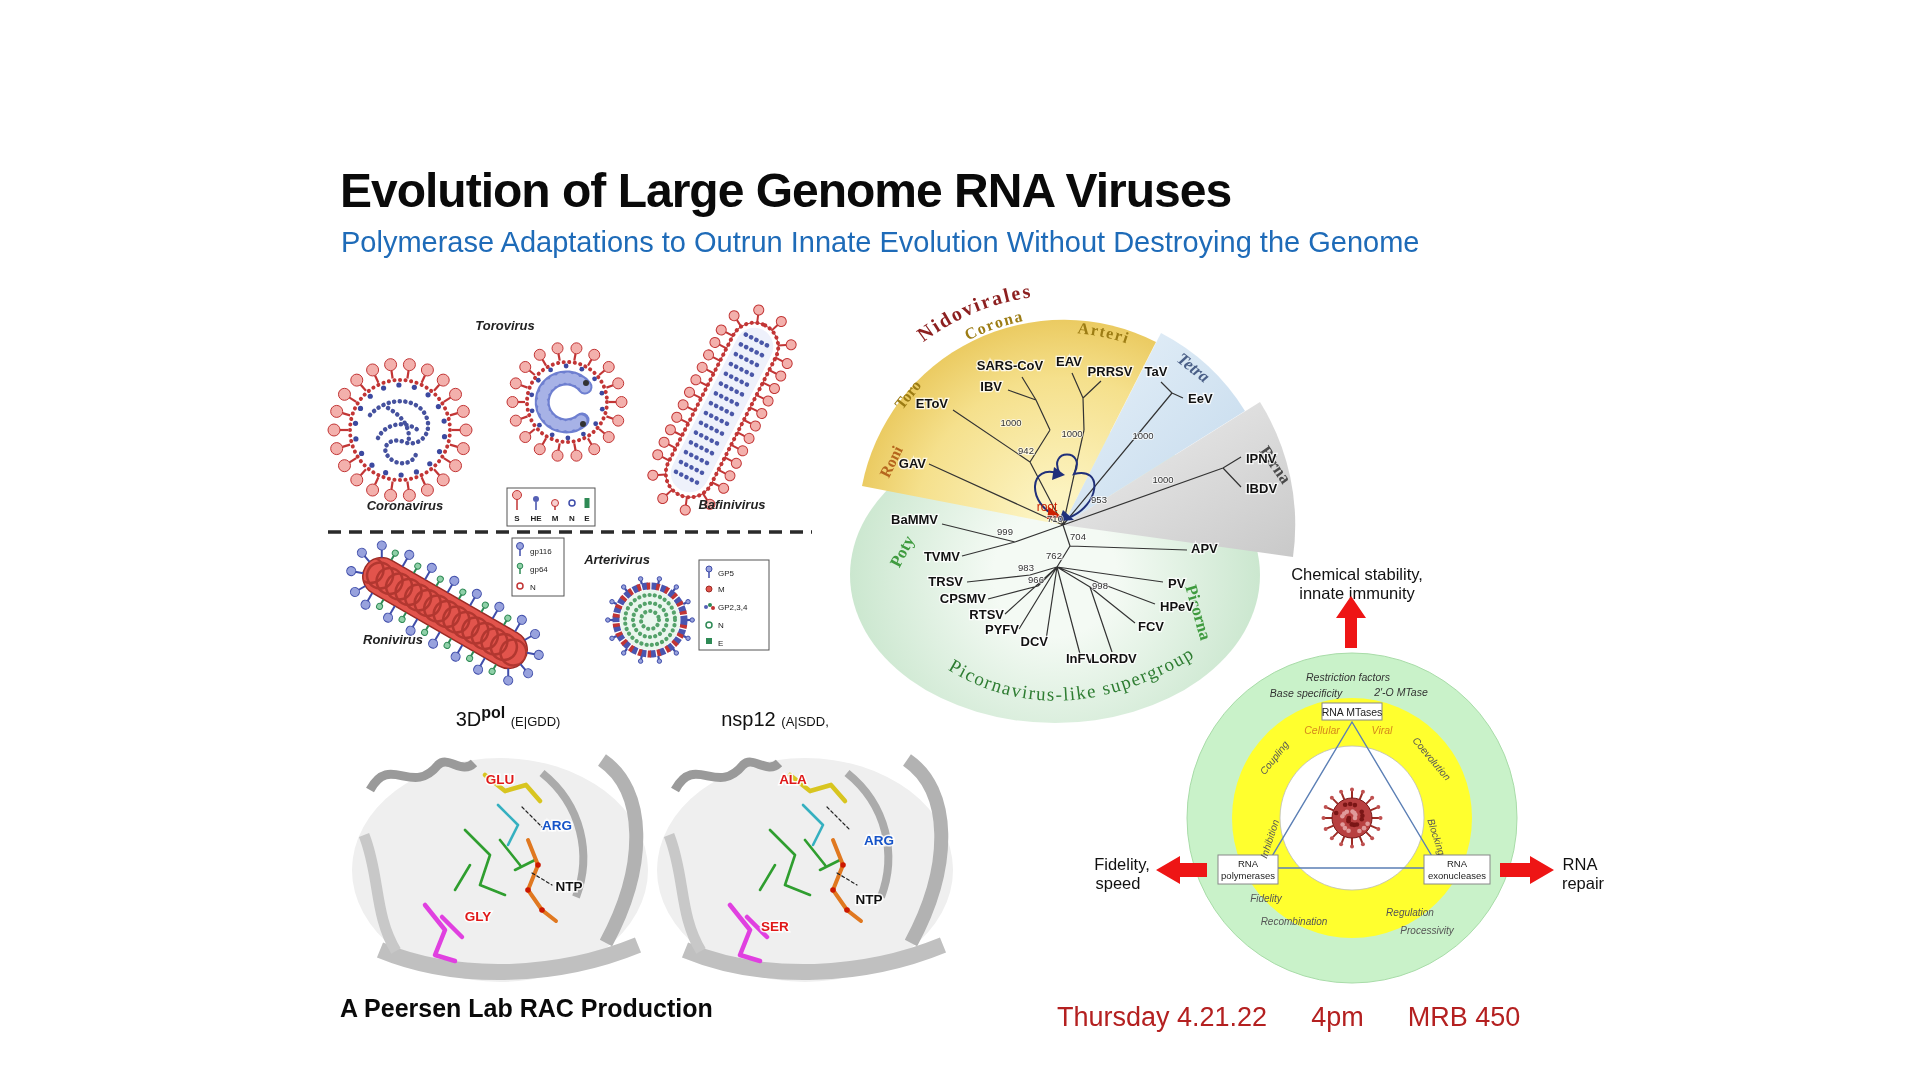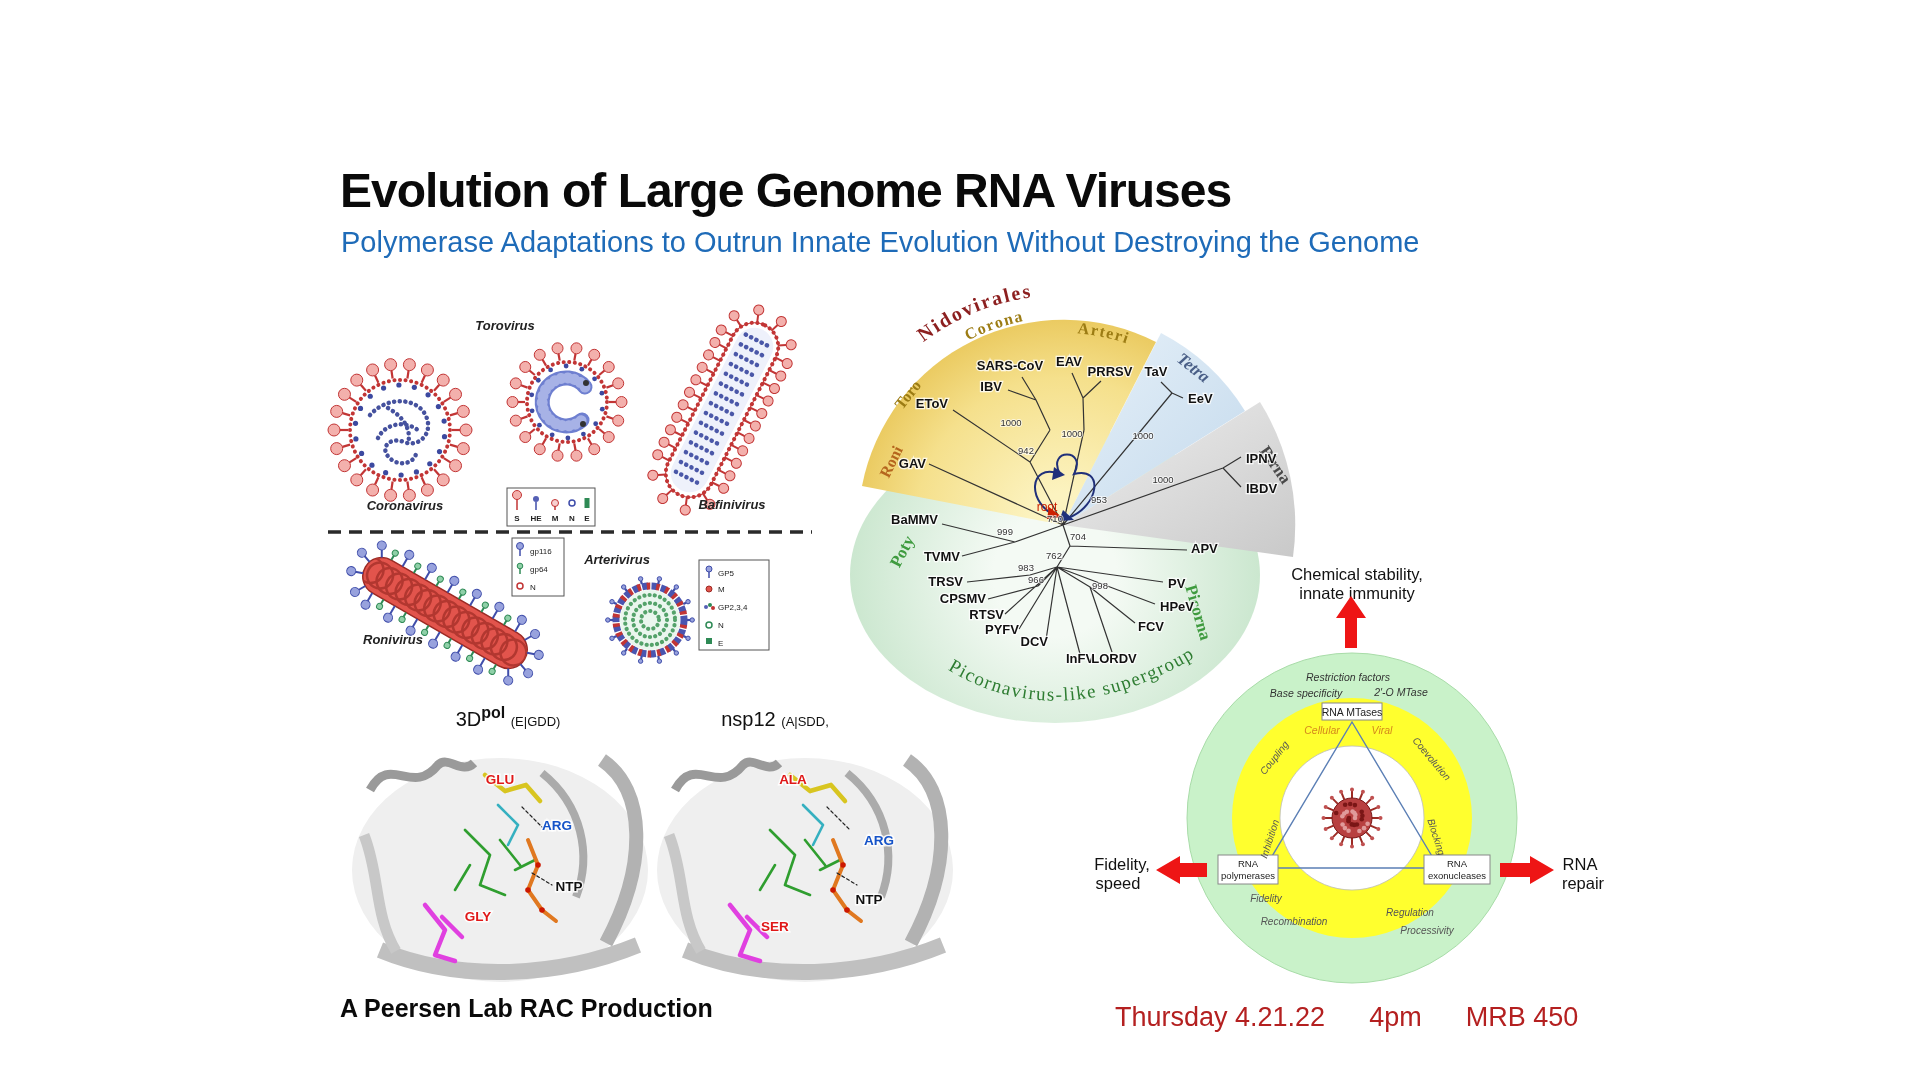--- a/index.html
+++ b/index.html
@@ -5,21 +5,21 @@
   html,body{margin:0;padding:0;background:#888;}
   .slide{position:relative;width:1920px;height:1080px;background:#fff;overflow:hidden;
          font-family:"Liberation Sans",sans-serif;}
   .slide *{box-sizing:border-box;}
   svg{position:absolute;overflow:visible;}
   h1.title{position:absolute;left:340px;top:163px;margin:0;font-size:48px;font-weight:bold;
            letter-spacing:-1px;color:#0a0a0a;white-space:nowrap;}
   h2.subtitle{position:absolute;left:341px;top:226px;margin:0;font-size:29px;font-weight:normal;
            color:var(--accent_blue);white-space:nowrap;}
   .credit{position:absolute;left:340px;top:994px;font-size:25px;font-weight:bold;color:#0a0a0a;white-space:nowrap;}
-  .event{position:absolute;left:1115px;top:1002px;font-size:27px;color:var(--event_red);display:flex;gap:44px;white-space:nowrap;justify-content:center;}
+  .event{position:absolute;left:1057px;top:1002px;font-size:27px;color:var(--event_red);display:flex;gap:44px;white-space:nowrap;justify-content:center;}
   .struct-title{position:absolute;font-size:20px;color:#111;text-align:center;white-space:nowrap;}
   .st-name{font-weight:normal;}
   .st-sup{font-weight:bold;font-size:16px;vertical-align:super;}
   .st-motif{font-family:Liberation Sans, sans-serif;font-size:13px;}
   
   .taxon{font:bold 13px "Liberation Sans",sans-serif;fill:#111;paint-order:stroke;stroke:#ffffffcc;stroke-width:2.5px;}
   .boot{font:9.5px "Liberation Sans",sans-serif;fill:#333;paint-order:stroke;stroke:#ffffffaa;stroke-width:2px;}
   .clade{font-family:"Liberation Serif",serif;font-weight:bold;}
   .clade-olive{font-size:16px;fill:#9c7c14;}
   .clade-brown{font-size:16px;fill:#b5651d;}

